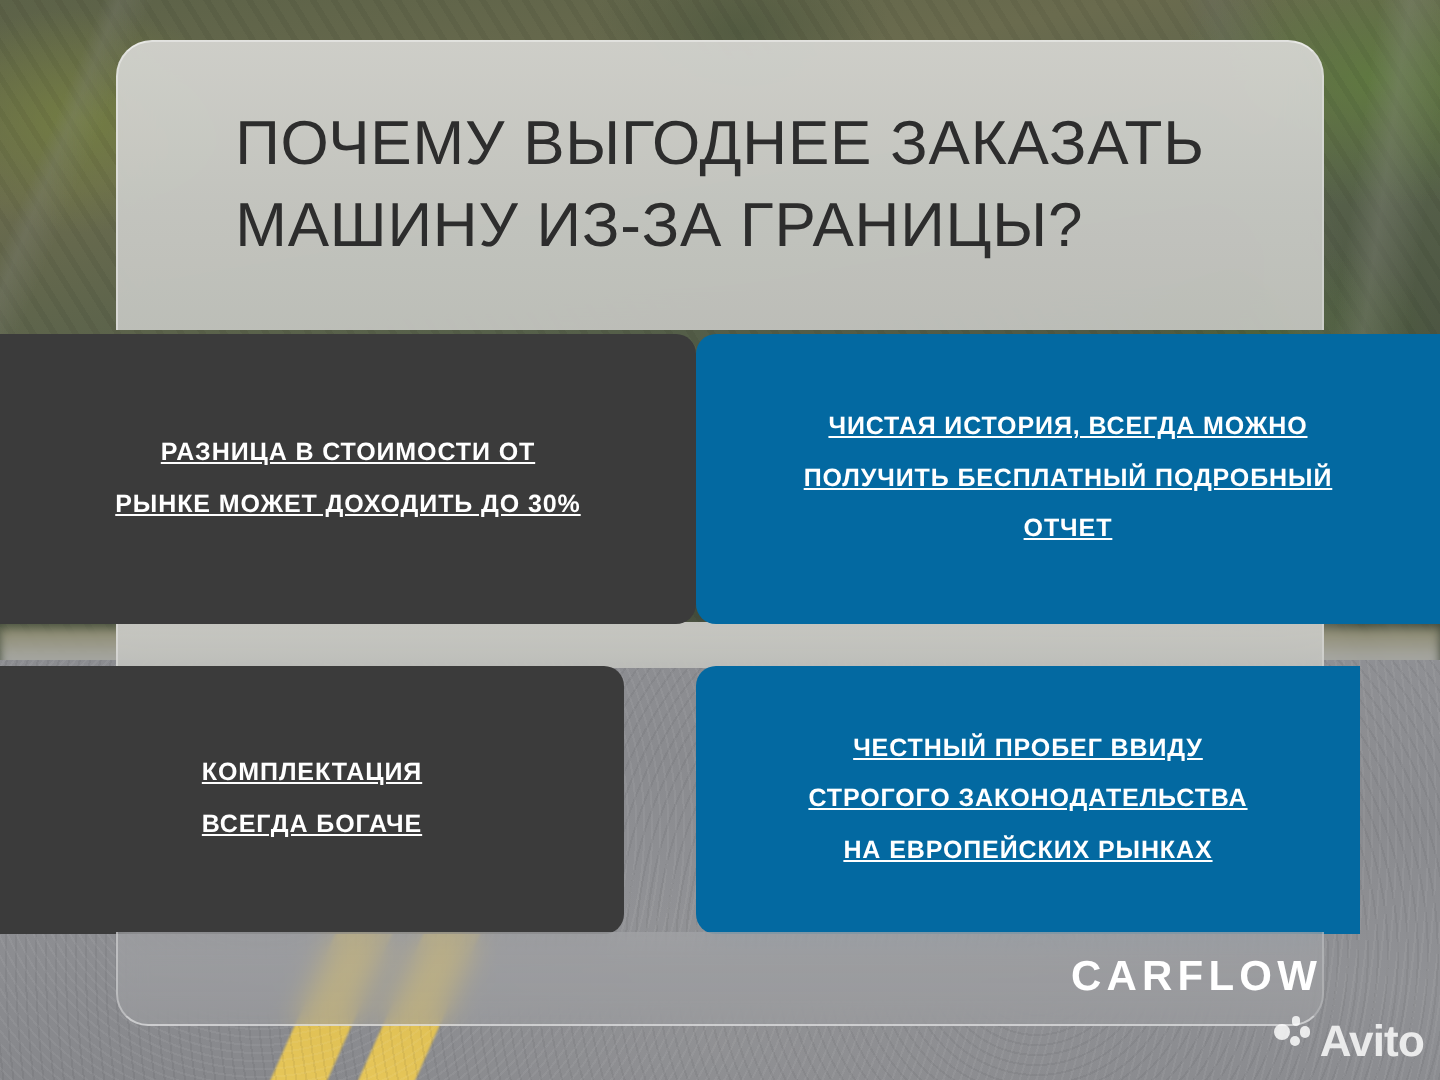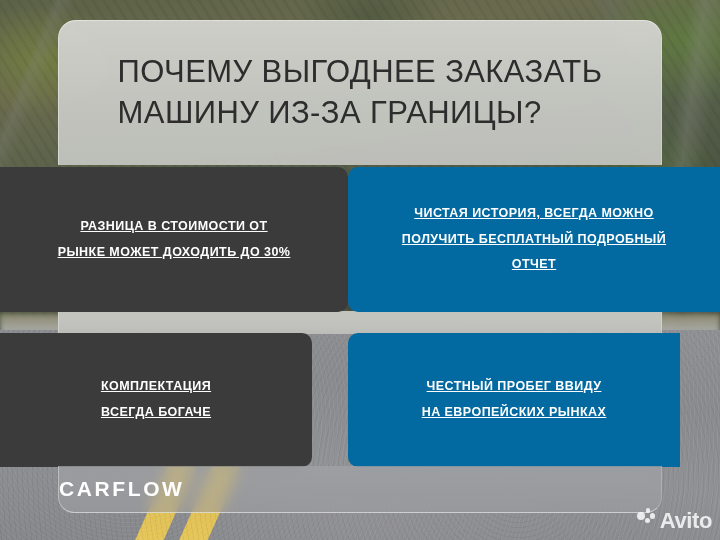--- a/index.html
+++ b/index.html
@@ -114,21 +114,21 @@
   
   .frost-footer {
     position:absolute; left:58px; top:466px; width:604px; height:47px;
     border-radius:0 0 16px 16px;
     background:linear-gradient(180deg, rgba(166,167,170,.62), rgba(158,159,162,.58));
     backdrop-filter:blur(7px);
     border-bottom:1px solid rgba(255,255,255,.5);
     border-left:1px solid rgba(255,255,255,.35);
     border-right:1px solid rgba(255,255,255,.2);
     z-index:4;
-    display:flex; align-items:center; justify-content:flex-start;
+    display:flex; align-items:center; justify-content:flex-end;
   }
   .brand {
     color:#ffffff; font-size:21px; font-weight:700;
     letter-spacing:2.6px; text-transform:uppercase;
   }
 
   
   .watermark {
     position:absolute; right:8px; bottom:6px; z-index:6;
     display:flex; align-items:flex-start; gap:4px;
@@ -182,20 +182,21 @@
 <div class="card card-dark" id="card-3">
   <div class="card-text">
     <div>КОМПЛЕКТАЦИЯ</div>
     <div>ВСЕГДА БОГАЧЕ</div>
   </div>
 </div>
 
 <div class="card card-green" id="card-4">
   <div class="card-text">
     <div>ЧЕСТНЫЙ ПРОБЕГ ВВИДУ</div>
+    <div>СТРОГОГО ЗАКОНОДАТЕЛЬСТВА</div>
     <div>НА ЕВРОПЕЙСКИХ РЫНКАХ</div>
   </div>
 </div>
 
 <div class="frost-footer">
   <div class="brand">CARFLOW</div>
 </div>
 
 <div class="watermark">
   <span class="wm-dots">

